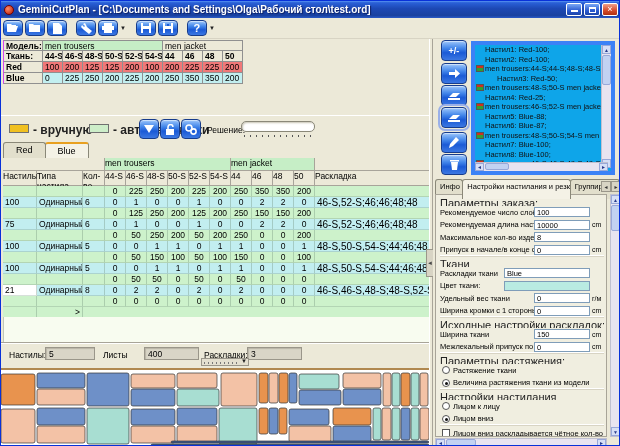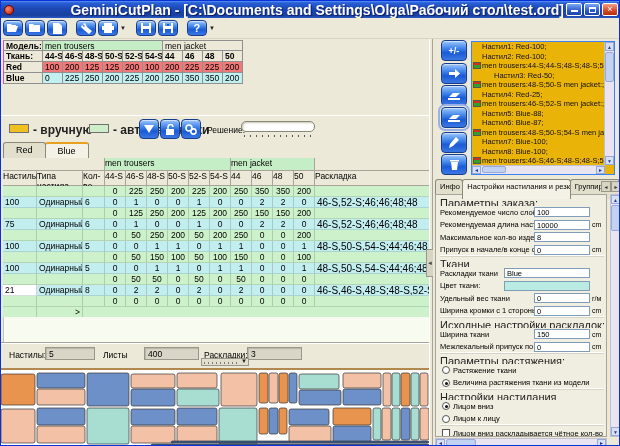--- a/index.html
+++ b/index.html
@@ -5,21 +5,21 @@
   html,body{margin:0;padding:0;background:#9aa0a8;}
   *{box-sizing:border-box;}
   body{font-family:"Liberation Sans",sans-serif;}
   #win{position:relative;width:620px;height:446px;background:#ece9d8;border:1px solid #0831d9;overflow:hidden;}
 
   
   #titlebar{position:absolute;left:0;top:0;width:620px;height:17px;
     background:linear-gradient(180deg,#5a96f2 0%,#2a60d8 10%,#1c48b4 45%,#1941a0 85%,#2a5ac8 100%);
     display:flex;align-items:center;padding:0 3px;color:#fff;}
   #app-icon{width:10px;height:10px;border-radius:50%;background:radial-gradient(circle at 35% 35%,#ff8a6a,#b01800);border:1px solid #700;margin-right:4px;flex:0 0 auto;}
-  #title-text{font-size:14px;font-weight:bold;white-space:nowrap;overflow:hidden;text-shadow:1px 1px 1px #0a1c60;flex:1;text-align:right;}
+  #title-text{font-size:10px;font-weight:bold;white-space:nowrap;overflow:hidden;text-shadow:1px 1px 1px #0a1c60;flex:1;}
   .winbtn{width:16px;height:13px;margin-left:2px;border-radius:2px;border:1px solid #fff;
     background:linear-gradient(180deg,#7aa8f4,#2a5ad0 60%,#1c44a8);display:flex;align-items:center;justify-content:center;
     color:#fff;font-size:9px;line-height:9px;flex:0 0 auto;}
   .winbtn.close{background:linear-gradient(180deg,#f0a088,#d85030 55%,#b03010);}
   .glyph-min{width:7px;height:3px;border-bottom:2px solid #fff;margin-top:2px;}
   .glyph-restore{width:7px;height:6px;border:1px solid #fff;border-top-width:2px;}
 
   
   #toolbar{position:absolute;left:0;top:17px;width:620px;height:21px;background:#ece9d8;display:flex;align-items:center;padding-left:2px;border-bottom:1px solid #d8d4c4;}
   .bbtn{background:linear-gradient(180deg,#9cc6fa 0%,#4286ea 38%,#1a5ad6 62%,#3c78e2 100%);
@@ -79,21 +79,21 @@
   #marker-topline{position:absolute;left:0;top:0;width:428px;height:2px;background:#b08850;}
 
   
   #splitter{position:absolute;left:428px;top:38px;width:4px;height:408px;background:#ece9d8;border-left:1px solid #fff;border-right:1px solid #a8a498;}
   #split-arrow{position:absolute;left:425px;top:248px;width:8px;height:28px;background:#d8d4c4;border:1px solid #9a968a;font-size:6px;color:#444;display:flex;align-items:center;justify-content:center;}
   #rpanel{position:absolute;left:432px;top:38px;width:188px;height:408px;background:#ece9d8;}
 
   .pbtn{position:absolute;left:8px;width:26px;height:21px;font-size:9px;font-weight:bold;}
   .pbtn.selected{outline:2px solid #9ab0e8;outline-offset:1px;}
 
-  #spread-list{position:absolute;left:38px;top:2px;width:144px;height:134px;background:#eab308;border:1px solid #3b82f6;overflow:hidden;}
+  #spread-list{position:absolute;left:38px;top:2px;width:144px;height:134px;background:#0ea5e9;border:4px solid #3b82f6;overflow:hidden;}
   .litem{display:flex;align-items:center;height:9.5px;font-size:7.5px;white-space:nowrap;overflow:hidden;color:#111;}
   .litem .ico{width:8px;height:7px;margin:0 1px 0 1px;flex:0 0 auto;border:1px solid #555;
     background:linear-gradient(180deg,#d03020 0 45%,#30a030 45% 100%);}
   .litem .ind{width:10px;flex:0 0 auto;}
   #list-vscroll{position:absolute;right:0;top:0;width:10px;height:123px;background:#e8e4f0;border-left:1px solid #c0c0d0;}
   #list-hscroll{position:absolute;left:0;bottom:0;width:133px;height:9px;background:#e8e4f0;border-top:1px solid #c0c0d0;}
   .sbtn{position:absolute;background:#d6dff6;border:1px solid #98a8d8;color:#2a3c8c;font-size:5px;display:flex;align-items:center;justify-content:center;}
   .sthumb{position:absolute;background:#c2d2f2;border:1px solid #98a8d8;border-radius:2px;}
 
   #settings-tabs{position:absolute;left:2px;top:140px;width:184px;height:15px;display:flex;font-size:7.5px;}
@@ -683,26 +683,26 @@
             <div class="lbl">Растяжение ткани</div>
           </div>
           <div class="srow">
             <div class="radio on"></div>
             <div class="lbl">Величина растяжения ткани из модели</div>
           </div>
         </div>
         <div class="sec">
           <div class="sec-title">Настройки настилания</div>
           <div class="srow">
+            <div class="radio"></div>
+            <div class="lbl">Лицом к лицу</div>
+          </div>
+          <div class="srow">
             <div class="radio on"></div>
             <div class="lbl">Лицом вниз</div>
-          </div>
-          <div class="srow">
-            <div class="radio"></div>
-            <div class="lbl">Лицом к лицу</div>
           </div>
         </div>
         <div class="sec">
           <div class="srow">
             <div class="checkbox"></div>
             <div class="lbl">Лицом вниз раскладывается чётное кол-во</div>
           </div>
         </div>
       </div>
     <div id="set-vscroll">

